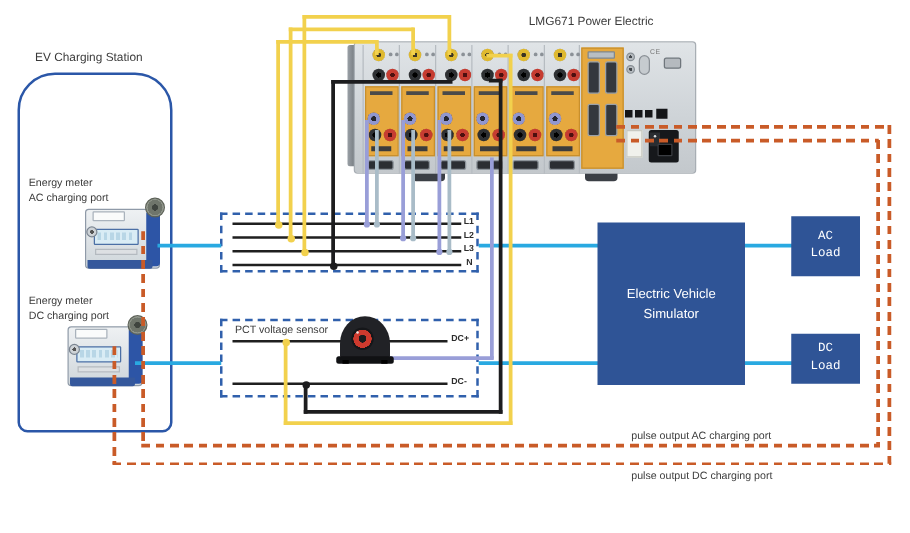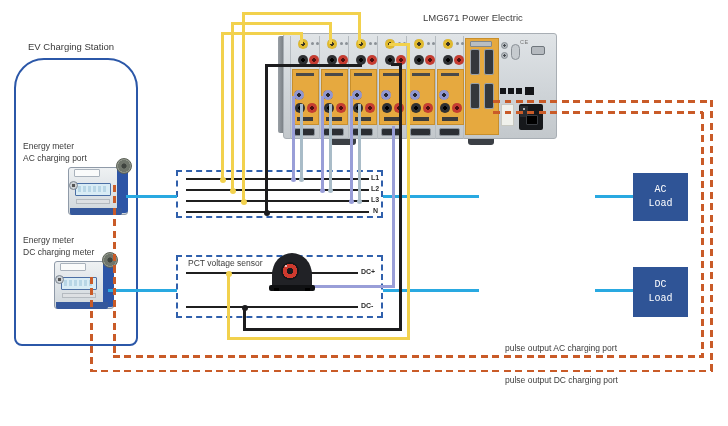--- a/index.html
+++ b/index.html
@@ -118,21 +118,21 @@
 
   <div class="lbl station-title">EV Charging Station</div>
   <div class="station-box"></div>
 
   <div class="lbl meter-label" style="left:23px; top:141px;">
     <div>Energy meter</div>
     <div>AC charging port</div>
   </div>
   <div class="lbl meter-label" style="left:23px; top:235px;">
     <div>Energy meter</div>
-    <div>DC charging meter</div>
+    <div>DC charging port</div>
   </div>
 
   <div class="meter" style="left:68px; top:167px;">
     <div class="m-body"></div>
     <div class="m-side"></div>
     <div class="m-bottomband"></div>
     <div class="m-top"></div>
     <div class="m-display"></div>
     <div class="m-knob"></div>
     <div class="m-bar"></div>
@@ -340,25 +340,29 @@
   <div class="wl" style="left:303px; top:285px; width:92px; height:2.5px;"></div>
 
   <div class="nub"></div>
   <div class="dome"></div>
   <div class="sensor-base"></div>
   <div class="eye"></div>
   <div class="speck"></div>
   <div class="sfoot" style="left:274px;"></div>
   <div class="sfoot" style="left:305px;"></div>
 
+  <div class="solidbox simbox">
+    <div>Electric Vehicle</div>
+    <div>Simulator</div>
+  </div>
   <div class="solidbox loadbox" style="left:633px; top:173px; height:48px;">
     <div>AC</div>
     <div>Load</div>
   </div>
-  <div class="solidbox loadbox" style="left:633px; top:267px; height:50px;">
+  <div class="solidbox loadbox" style="left:633px; top:267px; height:40px;">
     <div>DC</div>
     <div>Load</div>
   </div>
 
   <div class="dash-v" style="left:113px; top:185px; height:172px;"></div>
   <div class="dash-h" style="left:113px; top:355px; width:591px;"></div>
   <div class="dash-v" style="left:701px; top:112px; height:245px;"></div>
   <div class="dash-h" style="left:493px; top:111px; width:210px;"></div>
   <div class="dash-v" style="left:90px; top:277px; height:94px;"></div>
   <div class="dash-h" style="left:90px; top:369.5px; width:623px;"></div>

